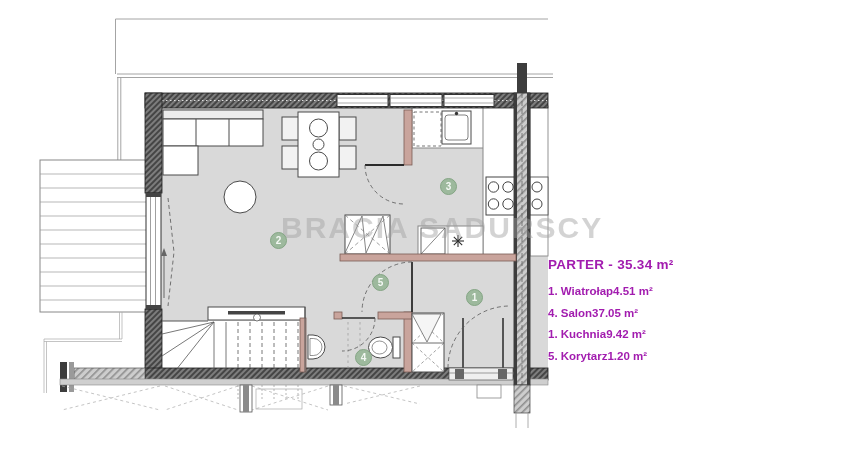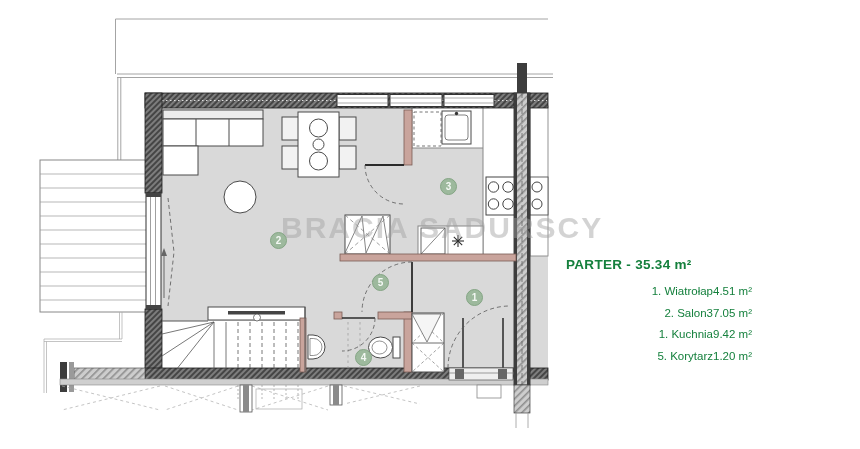--- a/index.html
+++ b/index.html
@@ -11,23 +11,23 @@
   .watermark{
     position:absolute;left:281px;top:211px;font-size:30px;font-weight:800;
     letter-spacing:2px;color:#a0a0a0;opacity:.45;white-space:nowrap;
   }
   .badge{
     position:absolute;width:17px;height:17px;border-radius:50%;
     background:#9db99d;border:1px solid #84a584;color:#f4f8f4;
     font-size:10px;font-weight:700;display:flex;align-items:center;justify-content:center;
     box-sizing:border-box;
   }
-  .legend{position:absolute;left:566px;top:257px;width:186px;color:#15803d;}
+  .legend{position:absolute;left:548px;top:257px;width:186px;color:#a21caf;}
   .legend-title{font-size:13.5px;font-weight:800;letter-spacing:.3px;margin-bottom:9px;}
-  .legend-row{display:flex;justify-content:flex-end;font-size:11.5px;font-weight:400;line-height:21.5px;}
+  .legend-row{display:flex;justify-content:flex-start;font-size:11.5px;font-weight:700;line-height:21.5px;}
 </style>
 </head>
 <body>
 
 <div class="canvas">
 
 <svg width="560" height="449" viewBox="0 0 560 449">
   <defs>
     <pattern id="hatch" patternUnits="userSpaceOnUse" width="4" height="4" patternTransform="rotate(45)">
       <rect width="4" height="4" fill="#7d7d7d"></rect>
@@ -316,21 +316,21 @@
 <div class="badge" style="left:355px;top:349px;">4</div>
 <div class="badge" style="left:372px;top:274px;">5</div>
 
 <div class="legend">
   <div class="legend-title">PARTER - 35.34 m²</div>
   <div class="legend-row">
     <span>1. Wiatrołap</span>
     <span>4.51 m²</span>
   </div>
   <div class="legend-row">
-    <span>2. Salon</span>
+    <span>4. Salon</span>
     <span>37.05 m²</span>
   </div>
   <div class="legend-row">
     <span>1. Kuchnia</span>
     <span>9.42 m²</span>
   </div>
   <div class="legend-row">
     <span>5. Korytarz</span>
     <span>1.20 m²</span>
   </div>

